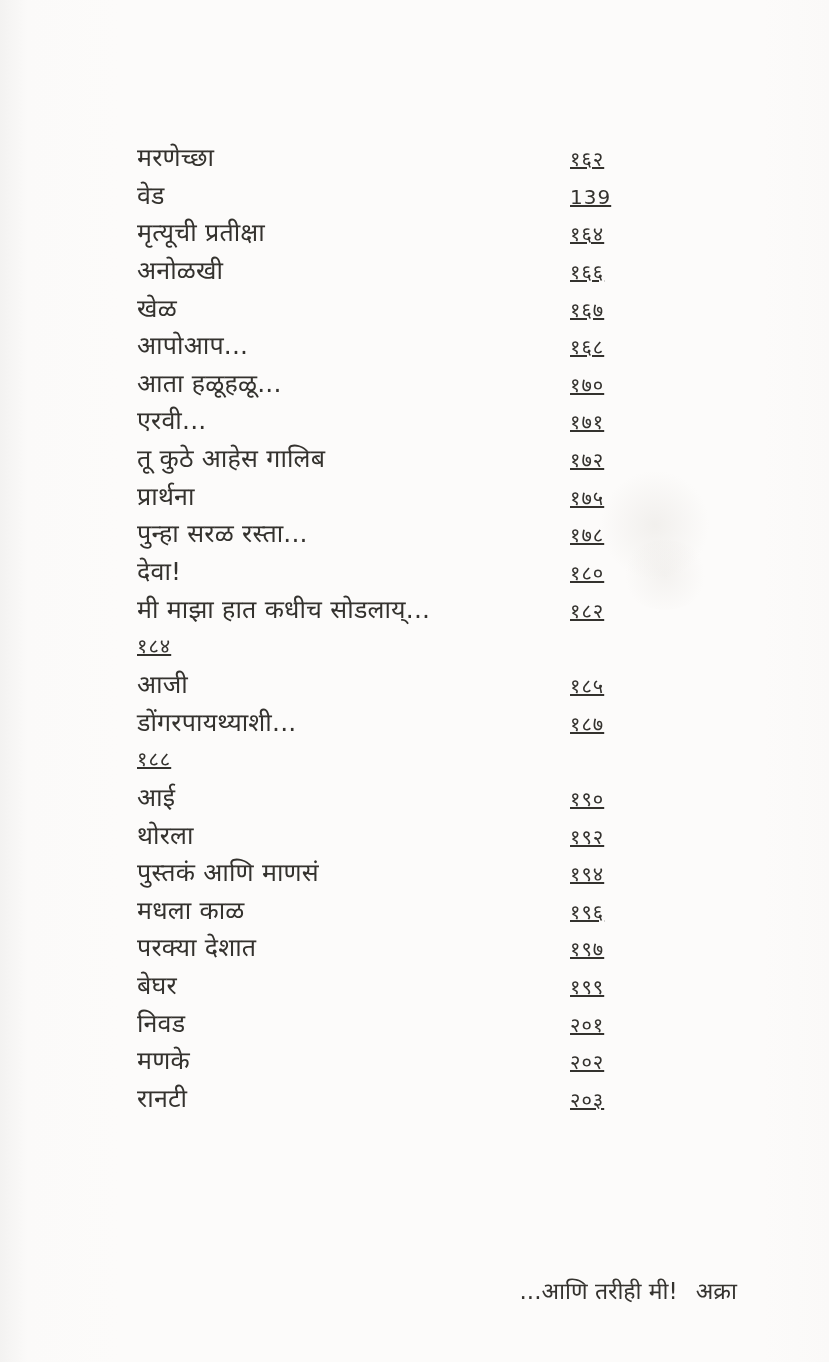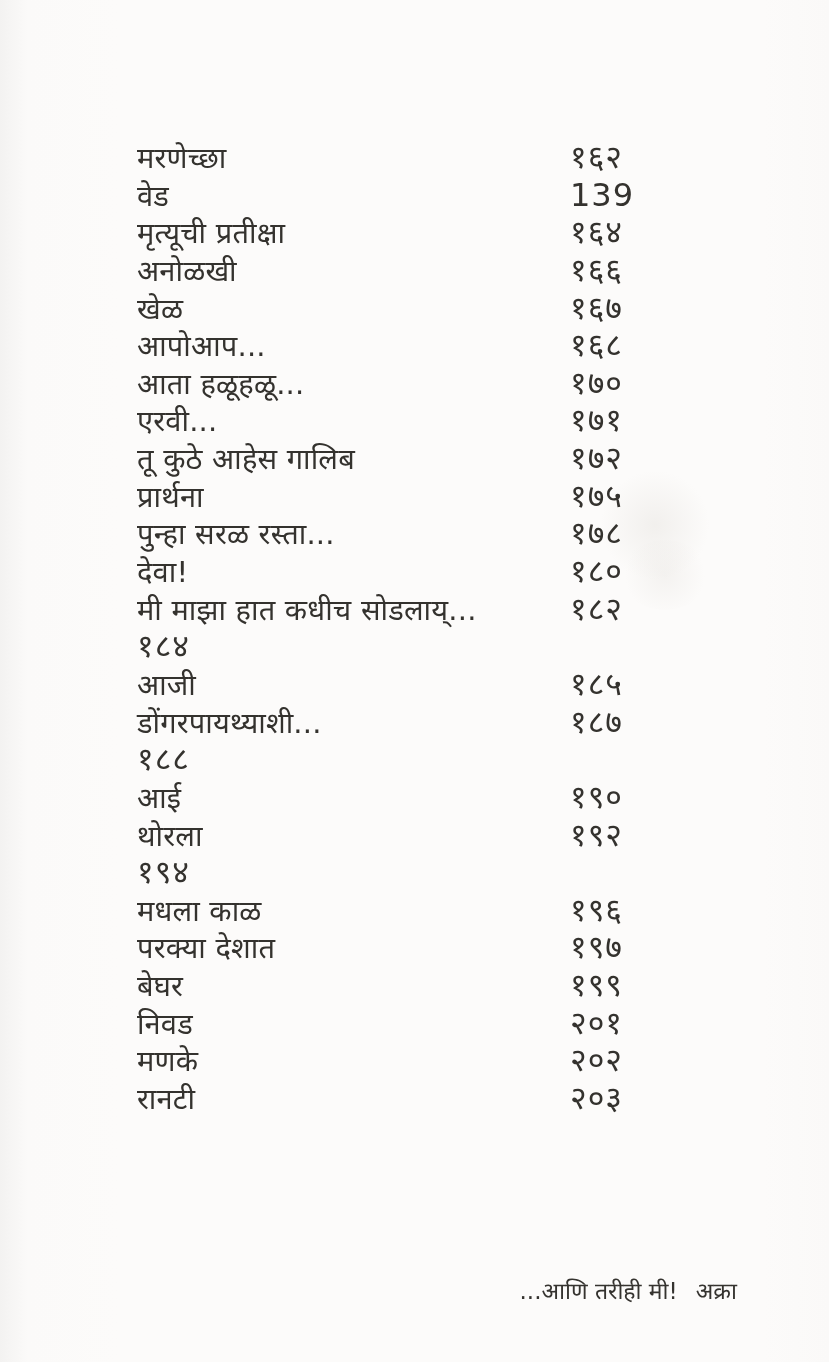--- a/index.html
+++ b/index.html
@@ -42,30 +42,31 @@
     left: 137px;
     right: 90px;
   }
   .toc-row {
     display: flex;
     align-items: baseline;
     height: 37.65px;
   }
   .toc-title {
     width: 433px;
-    font-size: 29px;
+    font-size: 25px;
     line-height: 37.65px;
     letter-spacing: 0.2px;
     white-space: nowrap;
   }
   .toc-page {
-    font-size: 32px;
+    font-size: 20px;
     line-height: 37.65px;
     letter-spacing: 1px;
     white-space: nowrap;
+    text-decoration: underline;
   }
   .footer {
     position: absolute;
     top: 1232px;
     right: 92px;
     display: flex;
     align-items: baseline;
     gap: 18px;
     font-size: 23px;
     line-height: 30px;
@@ -150,20 +151,21 @@
       </div>
       <div class="toc-row">
         <span class="toc-title">आई</span>
         <span class="toc-page">१९०</span>
       </div>
       <div class="toc-row">
         <span class="toc-title">थोरला</span>
         <span class="toc-page">१९२</span>
       </div>
       <div class="toc-row">
+        <span class="toc-title">पुस्तकं आणि माणसं</span>
         <span class="toc-page">१९४</span>
       </div>
       <div class="toc-row">
         <span class="toc-title">मधला काळ</span>
         <span class="toc-page">१९६</span>
       </div>
       <div class="toc-row">
         <span class="toc-title">परक्या देशात</span>
         <span class="toc-page">१९७</span>
       </div>

